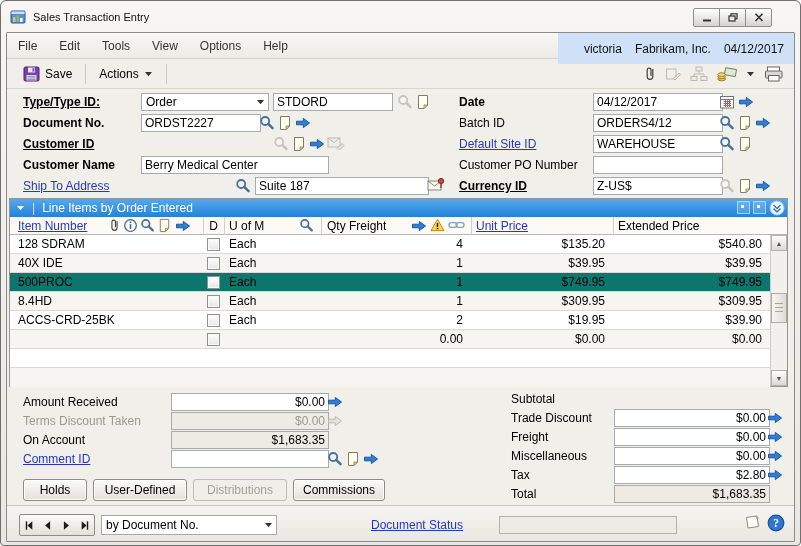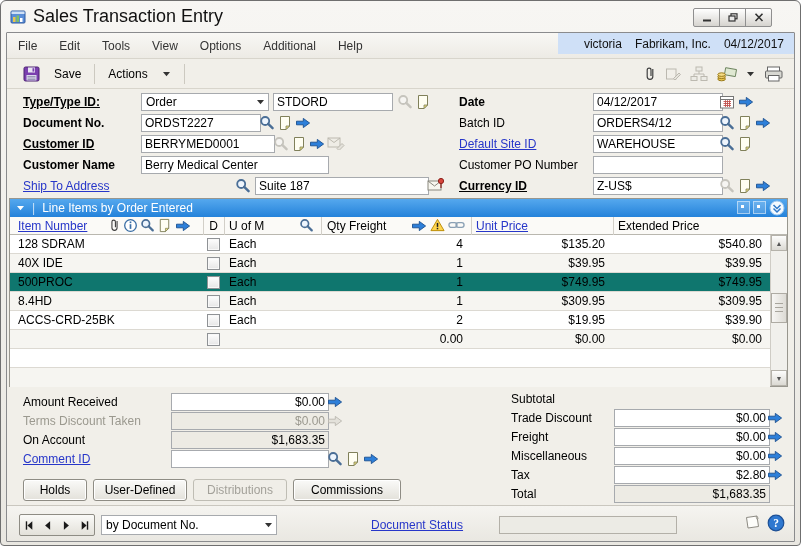--- a/index.html
+++ b/index.html
@@ -1,37 +1,37 @@
 <!DOCTYPE html>
 <html><head>
 <meta charset="utf-8">
 <style>
   html,body{margin:0;padding:0;background:#fff;}
   .win{position:relative;width:799px;height:544px;margin:0;border:1px solid #6f6f6f;
        border-radius:6px 6px 4px 4px;background:linear-gradient(#f7f6f3,#e9e7e1);
        font-family:"Liberation Sans",sans-serif;font-size:12px;color:#000;overflow:hidden;}
   
   .titlebar{position:absolute;left:0;top:0;right:0;height:31px;display:flex;align-items:center;
-            padding-left:9px;gap:7px;font-size:18px;color:#111;}
+            padding-left:9px;gap:7px;font-size:11px;color:#111;}
   .winbtns{position:absolute;top:7px;right:28px;display:flex;}
   .wbtn{width:27px;height:19px;border:1px solid #8f8f8f;margin-left:-1px;box-sizing:border-box;
         background:linear-gradient(#fff,#d6d4cf);display:flex;align-items:center;justify-content:center;}
   .wbtn:first-child{border-radius:2px 0 0 2px}.wbtn:last-child{border-radius:0 2px 2px 0}
   
   .client{position:absolute;left:5px;top:31px;width:787px;height:508px;background:#f1efe9;
           border:1px solid #8a8b8d;border-radius:1px;overflow:hidden;}
   .menubar{position:absolute;left:0;top:0;width:100%;height:26px;box-sizing:border-box;
            background:linear-gradient(#f8f7f4,#edebe5);border-bottom:1px solid #d8d5cc;
            display:flex;align-items:center;color:#333;}
   .menu-item{padding:0 11px;height:100%;display:flex;align-items:center;}
-  .session{position:absolute;left:551px;right:0;top:0;height:21px;background:#cfe0f7;
+  .session{position:absolute;left:551px;right:0;top:0;height:31px;background:#cfe0f7;
            display:flex;align-items:center;justify-content:flex-end;gap:13px;padding-right:10px;color:#111;}
   .toolbar{position:absolute;left:0;top:26px;width:100%;height:30px;box-sizing:border-box;
            border-bottom:1px solid #d8d5cc;display:flex;align-items:center;padding:0 9px;}
-  .tbtn{display:flex;align-items:center;gap:14px;padding:2px 7px;}
+  .tbtn{display:flex;align-items:center;gap:5px;padding:2px 7px;}
   .tsep{width:1px;height:20px;background:#ccc9c0;margin:0 6px;}
   .tool-right{position:absolute;right:10px;top:0;height:30px;display:flex;align-items:center;gap:9px;}
   
   .lbl{position:absolute;line-height:18px;white-space:nowrap;}
   .b{font-weight:bold}.u{text-decoration:underline}
   .link{color:#2736c9;text-decoration:underline;}
   .dis{color:#9b998f;}
   .fld{position:absolute;height:16px;background:#fff;border:1px solid #a7aaae;
        line-height:16px;padding:0 3px;white-space:nowrap;overflow:hidden;}
   .ro{background:#edebe4;}
@@ -239,21 +239,20 @@
   </div>
 
   <div class="client">
 
     <div class="menubar">
       <span class="menu-item">File</span>
       <span class="menu-item">Edit</span>
       <span class="menu-item">Tools</span>
       <span class="menu-item">View</span>
       <span class="menu-item">Options</span>
-      <span class="menu-item">Additional</span>
       <span class="menu-item">Help</span>
       <div class="session">
         <span>victoria</span>
         <span>Fabrikam, Inc.</span>
         <span>04/12/2017</span>
       </div>
     </div>
 
     <div class="toolbar">
       <div class="tbtn">
@@ -315,21 +314,20 @@
         <use href="#sy-lookup"></use>
       </svg>
     <svg class="ic" style="left:270px;top:82px" width="16" height="16">
         <use href="#sy-note"></use>
       </svg>
     <svg class="ic" style="left:288px;top:84px" width="16" height="12">
         <use href="#sy-arrow"></use>
       </svg>
 
     <span class="lbl b u" style="left:16px;top:102px">Customer ID</span>
-    <div class="fld" style="left:134px;top:102px;width:126px">BERRYMED0001</div>
     <svg class="ic" style="left:266px;top:103px" width="16" height="16">
         <use href="#sy-lookup-d"></use>
       </svg>
     <svg class="ic" style="left:284px;top:103px" width="16" height="16">
         <use href="#sy-note"></use>
       </svg>
     <svg class="ic" style="left:302px;top:105px" width="16" height="12">
         <use href="#sy-arrow"></use>
       </svg>
     <svg class="ic" style="left:320px;top:103px" width="18" height="14">
@@ -565,21 +563,21 @@
     <svg class="ic" style="left:760px;top:436px" width="16" height="12">
         <use href="#sy-arrow"></use>
       </svg>
 
     <span class="lbl" style="left:504px;top:452px">Total</span>
     <div class="fld tr ro" style="left:607px;top:452px;width:148px">$1,683.35</div>
 
     <div class="btn" style="left:16px;top:446px;width:64px">Holds</div>
     <div class="btn off" style="left:186px;top:446px;width:94px">Distributions</div>
     <div class="btn" style="left:86px;top:446px;width:94px">User-Defined</div>
-    <div class="btn" style="left:286px;top:446px;width:108px">Commissions</div>
+    <div class="btn" style="left:286px;top:446px;width:92px">Commissions</div>
 
     <div class="statusbar">
       <div class="vcr">
         <span class="vcell">
             <svg width="13" height="13">
               <use href="#sy-first"></use>
             </svg>
           </span>
         <span class="vcell">
             <svg width="13" height="13">

